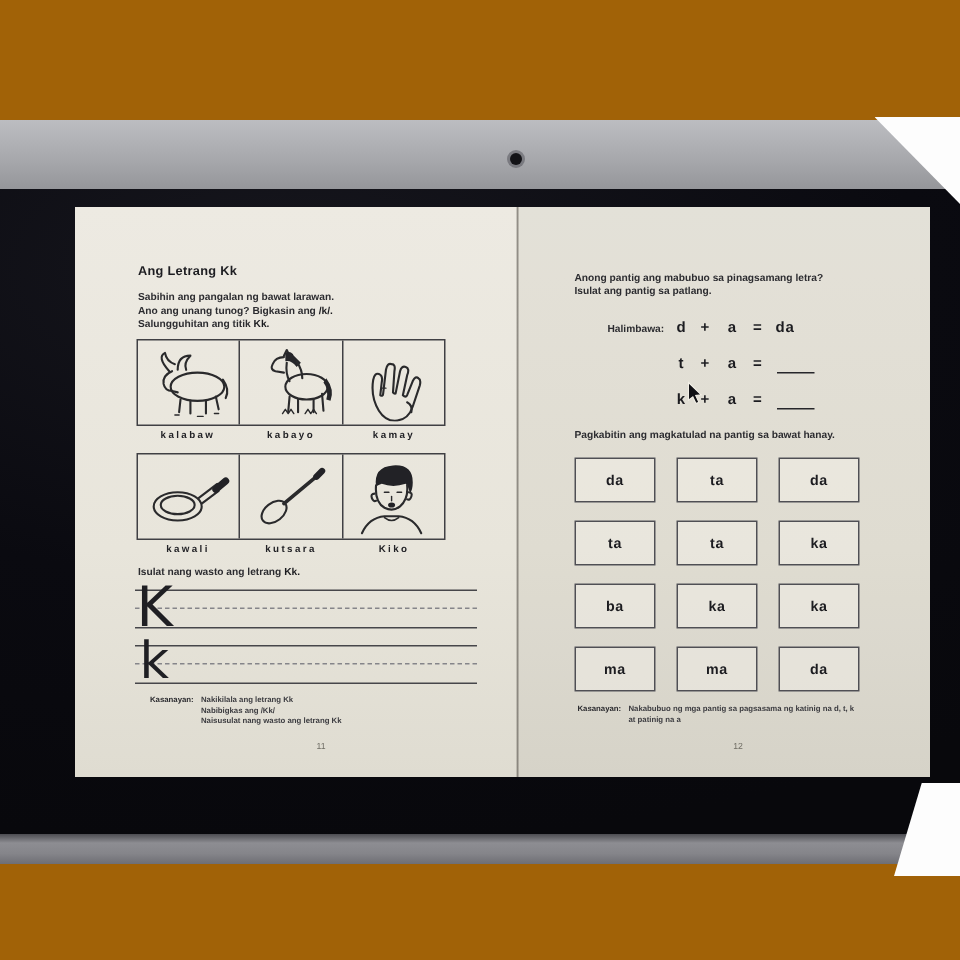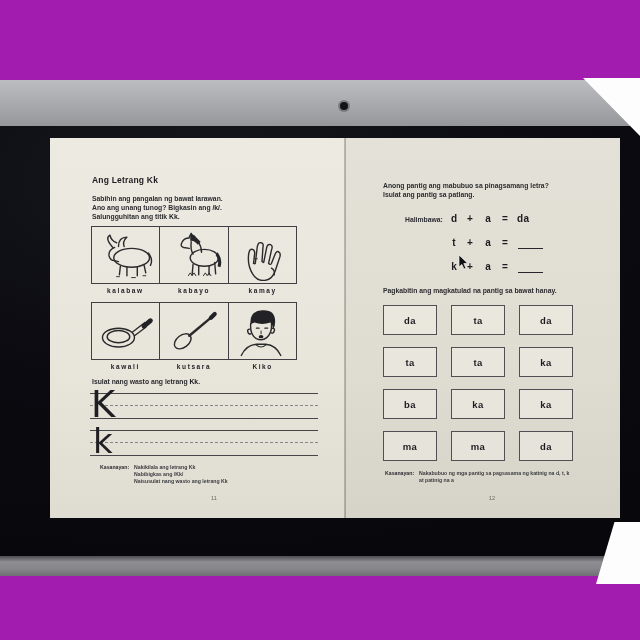--- a/index.html
+++ b/index.html
@@ -1,16 +1,16 @@
 <!DOCTYPE html>
 <html><head>
 <meta charset="utf-8">
 <style>
   html,body{margin:0;padding:0;background:#ffffff;}
-  .canvas{position:relative;width:640px;height:640px;background:#a21caf;overflow:hidden;
+  .canvas{position:relative;width:640px;height:640px;background:#a16207;overflow:hidden;
           font-family:"Liberation Sans",sans-serif;}
   
   .lid{position:absolute;left:0;top:80px;width:640px;height:46px;
        background:linear-gradient(180deg,#bcbdc1 0%,#a8a9ad 55%,#95969a 100%);}
   .webcam{position:absolute;left:340px;top:102px;width:8px;height:8px;border-radius:50%;
           background:#131317;box-shadow:0 0 0 2px rgba(86,86,92,.55);}
   .bezel{position:absolute;left:0;top:126px;width:640px;height:430px;
          background:radial-gradient(120% 90% at 30% 12%,#16161d 0%,#0a0a10 55%,#08080c 100%);}
   .hinge{position:absolute;left:0;top:556px;width:640px;height:20px;
          background:linear-gradient(180deg,#4c4c51 0%,#8d8d92 30%,#85858a 65%,#6e6e74 100%);}

